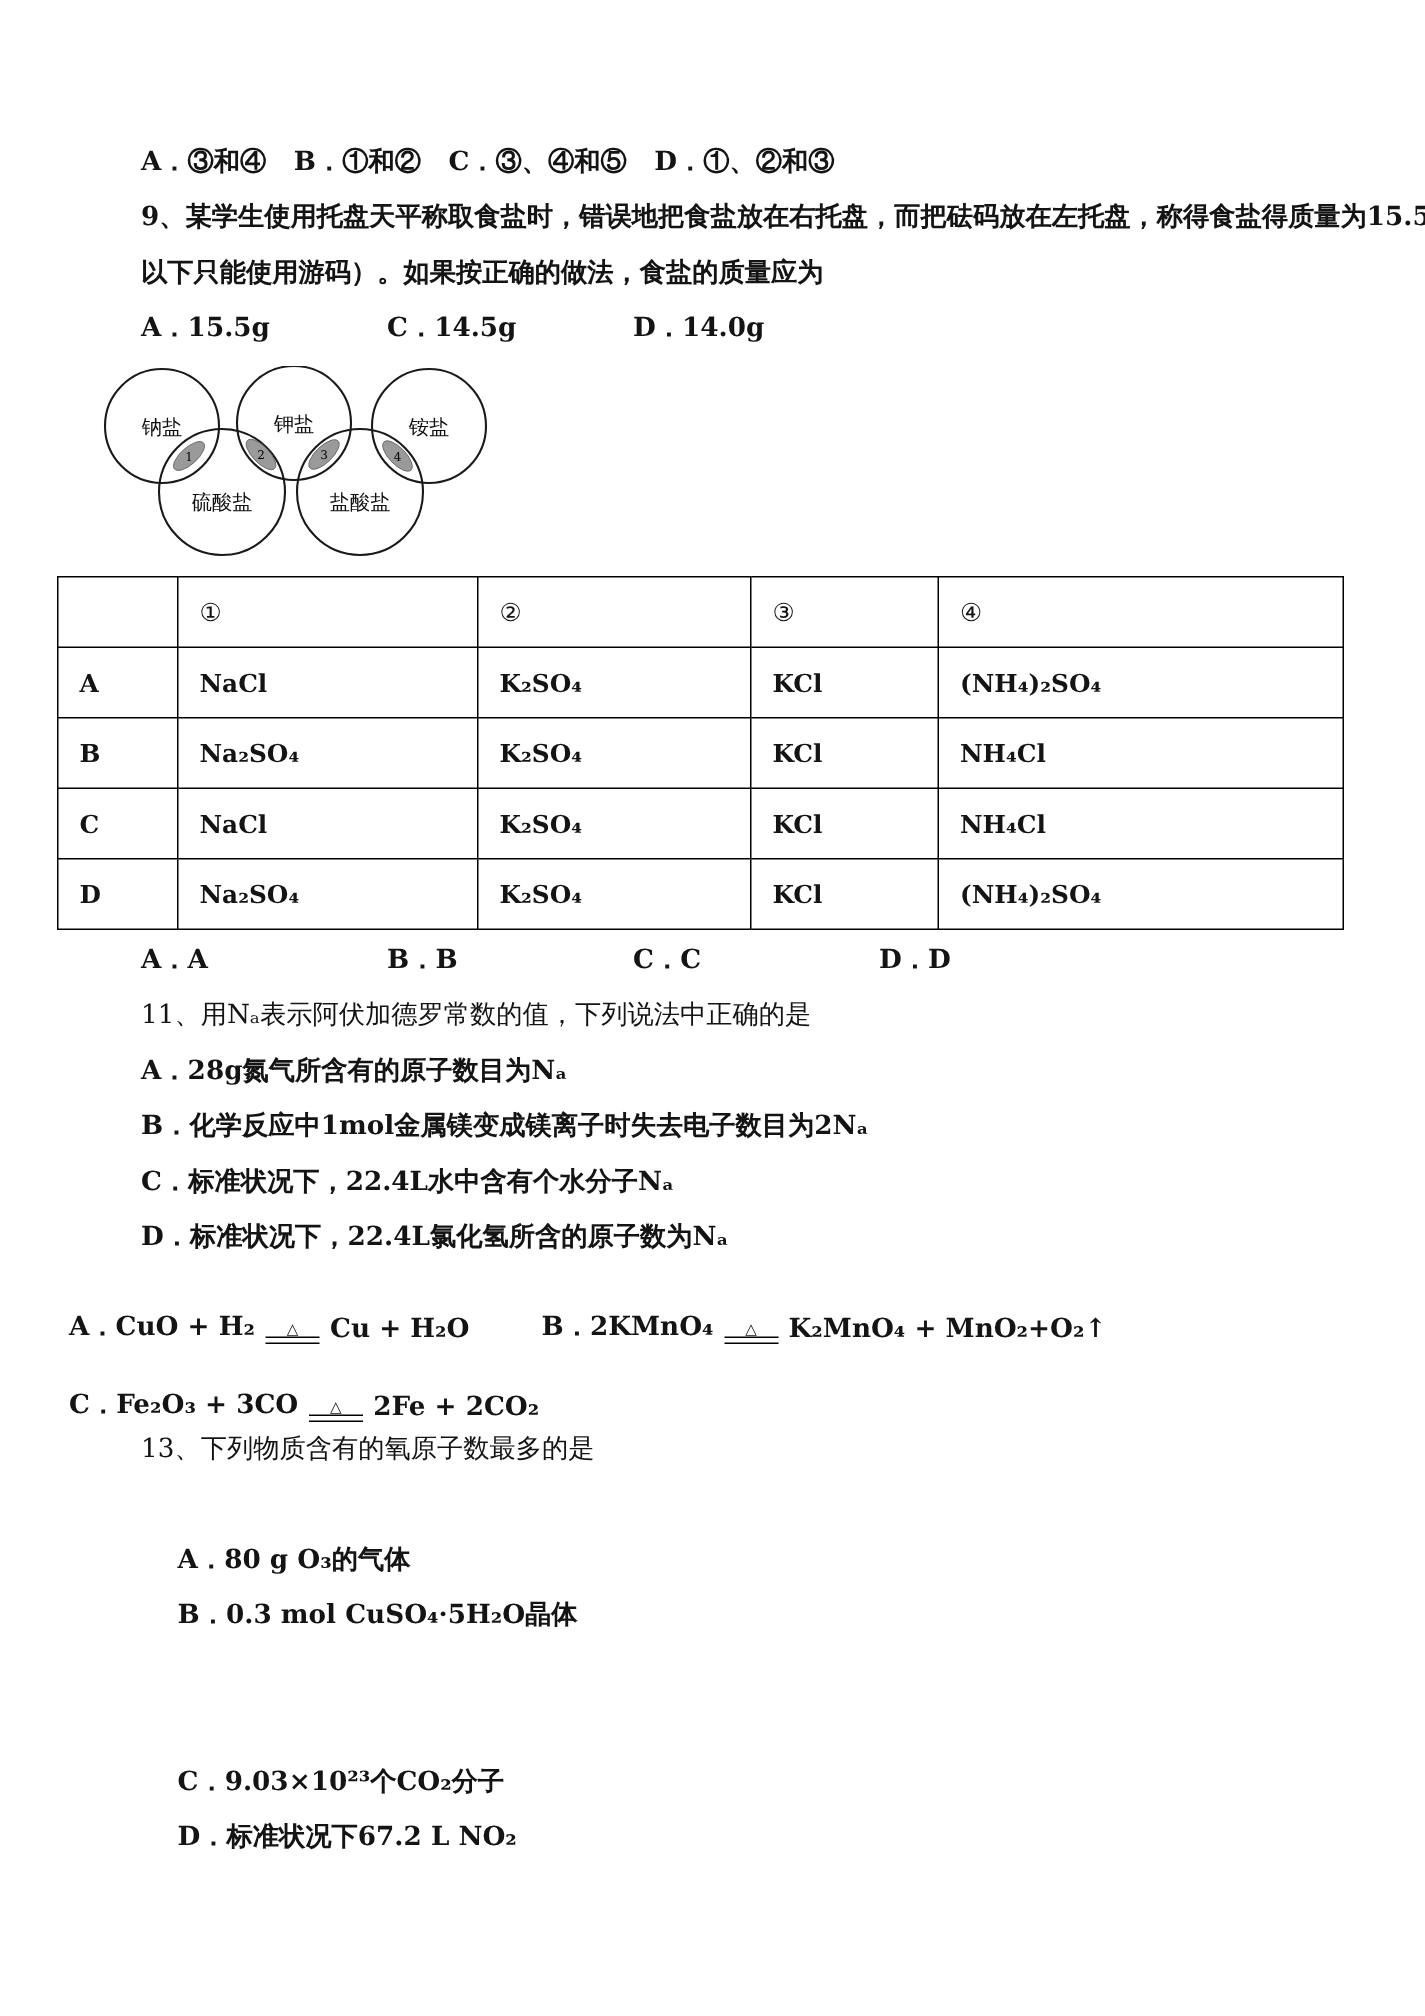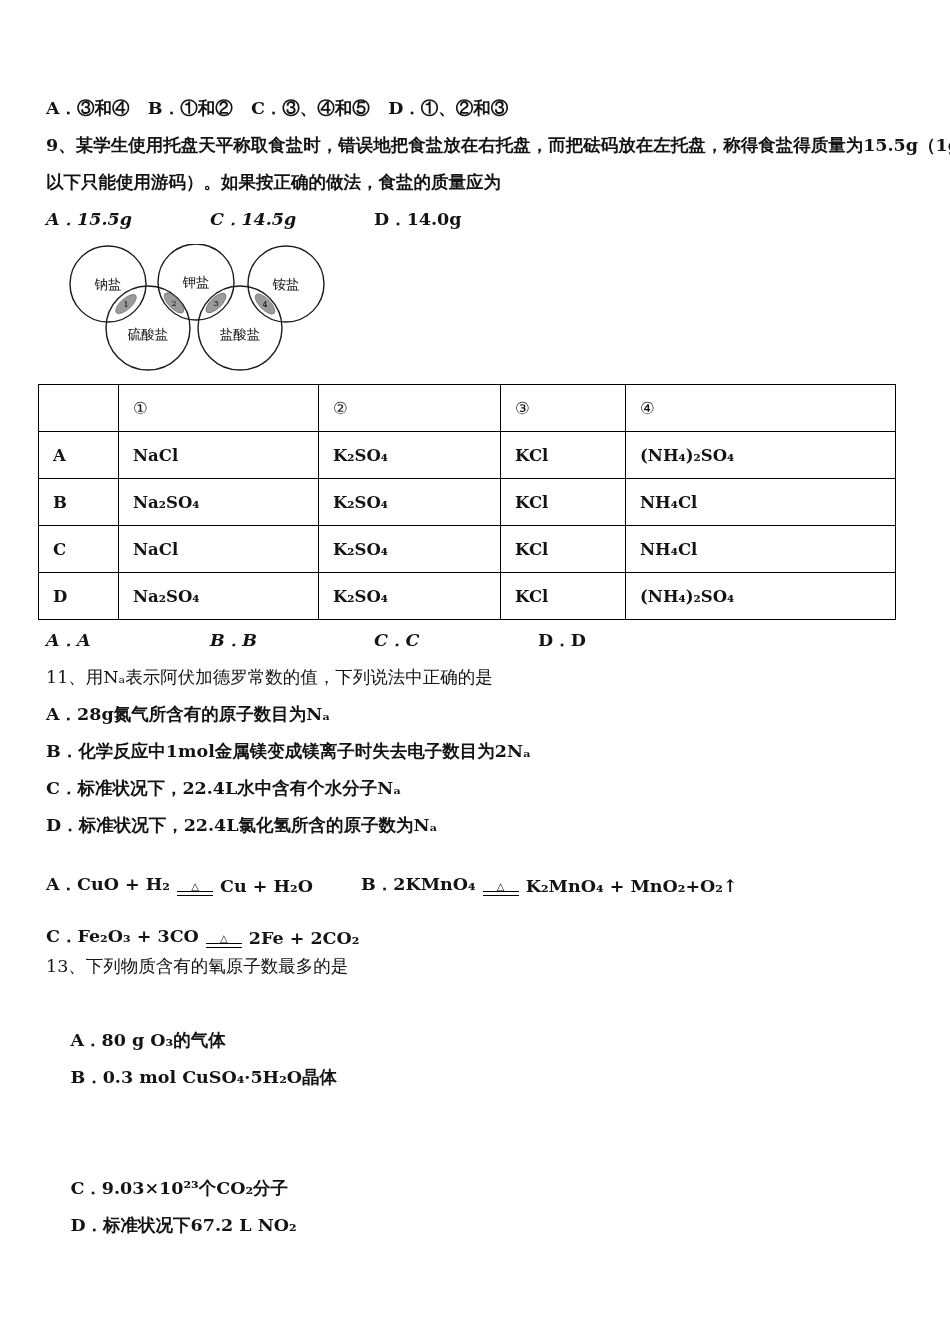--- a/index.html
+++ b/index.html
@@ -1,22 +1,22 @@
 <!DOCTYPE html>
 <html><head>
 <meta charset="utf-8">
 <style>
   * { margin:0; padding:0; box-sizing:border-box; }
   html, body { width:950px; height:1344px; background:#ffffff; }
   body { font-family:"DejaVu Serif","Liberation Serif",serif; color:#141414; }
   .page { position:relative; width:950px; height:1344px; padding:90px 48px 0 46px; overflow:hidden; }
-  .line { font-size:17.5px; line-height:37px; white-space:pre; }
+  .line { font-size:17.5px; line-height:37px; white-space:pre;margin-left:48px; }
   .bold { font-weight:bold; }
   .optrow { display:flex; font-weight:bold; }
-  .optcell { display:inline-block; width:164px;font-style:italic; }
+  .optcell { display:inline-block; width:164px; }
   .rings { display:block; margin:6px 0 8px 14px; }
   .ringlbl { font-size:13.5px; text-anchor:middle; fill:#111; font-family:inherit; }
   .lens { fill:#9a9a9a; stroke:#555; stroke-width:0.5; }
   .lensnum { font-size:8px; text-anchor:middle; fill:#000; font-family:inherit; }
   .qtable { border-collapse:collapse; width:857px; margin:10px 0 2px -8px; table-layout:fixed; }
   .qtable td { border:1.2px solid #000; height:47px; padding:0 4px 0 14px; font-size:16.5px;
                font-weight:bold; vertical-align:middle; overflow:hidden; }
   .qtable td.hdr { font-weight:normal; }
   .col0 { width:80px; } .col1 { width:200px; } .col2 { width:182px; } .col3 { width:125px; } .col4 { width:270px; }
   .eqline { display:flex; align-items:flex-end; font-size:17.5px; font-weight:bold; min-height:52px; white-space:pre; }

